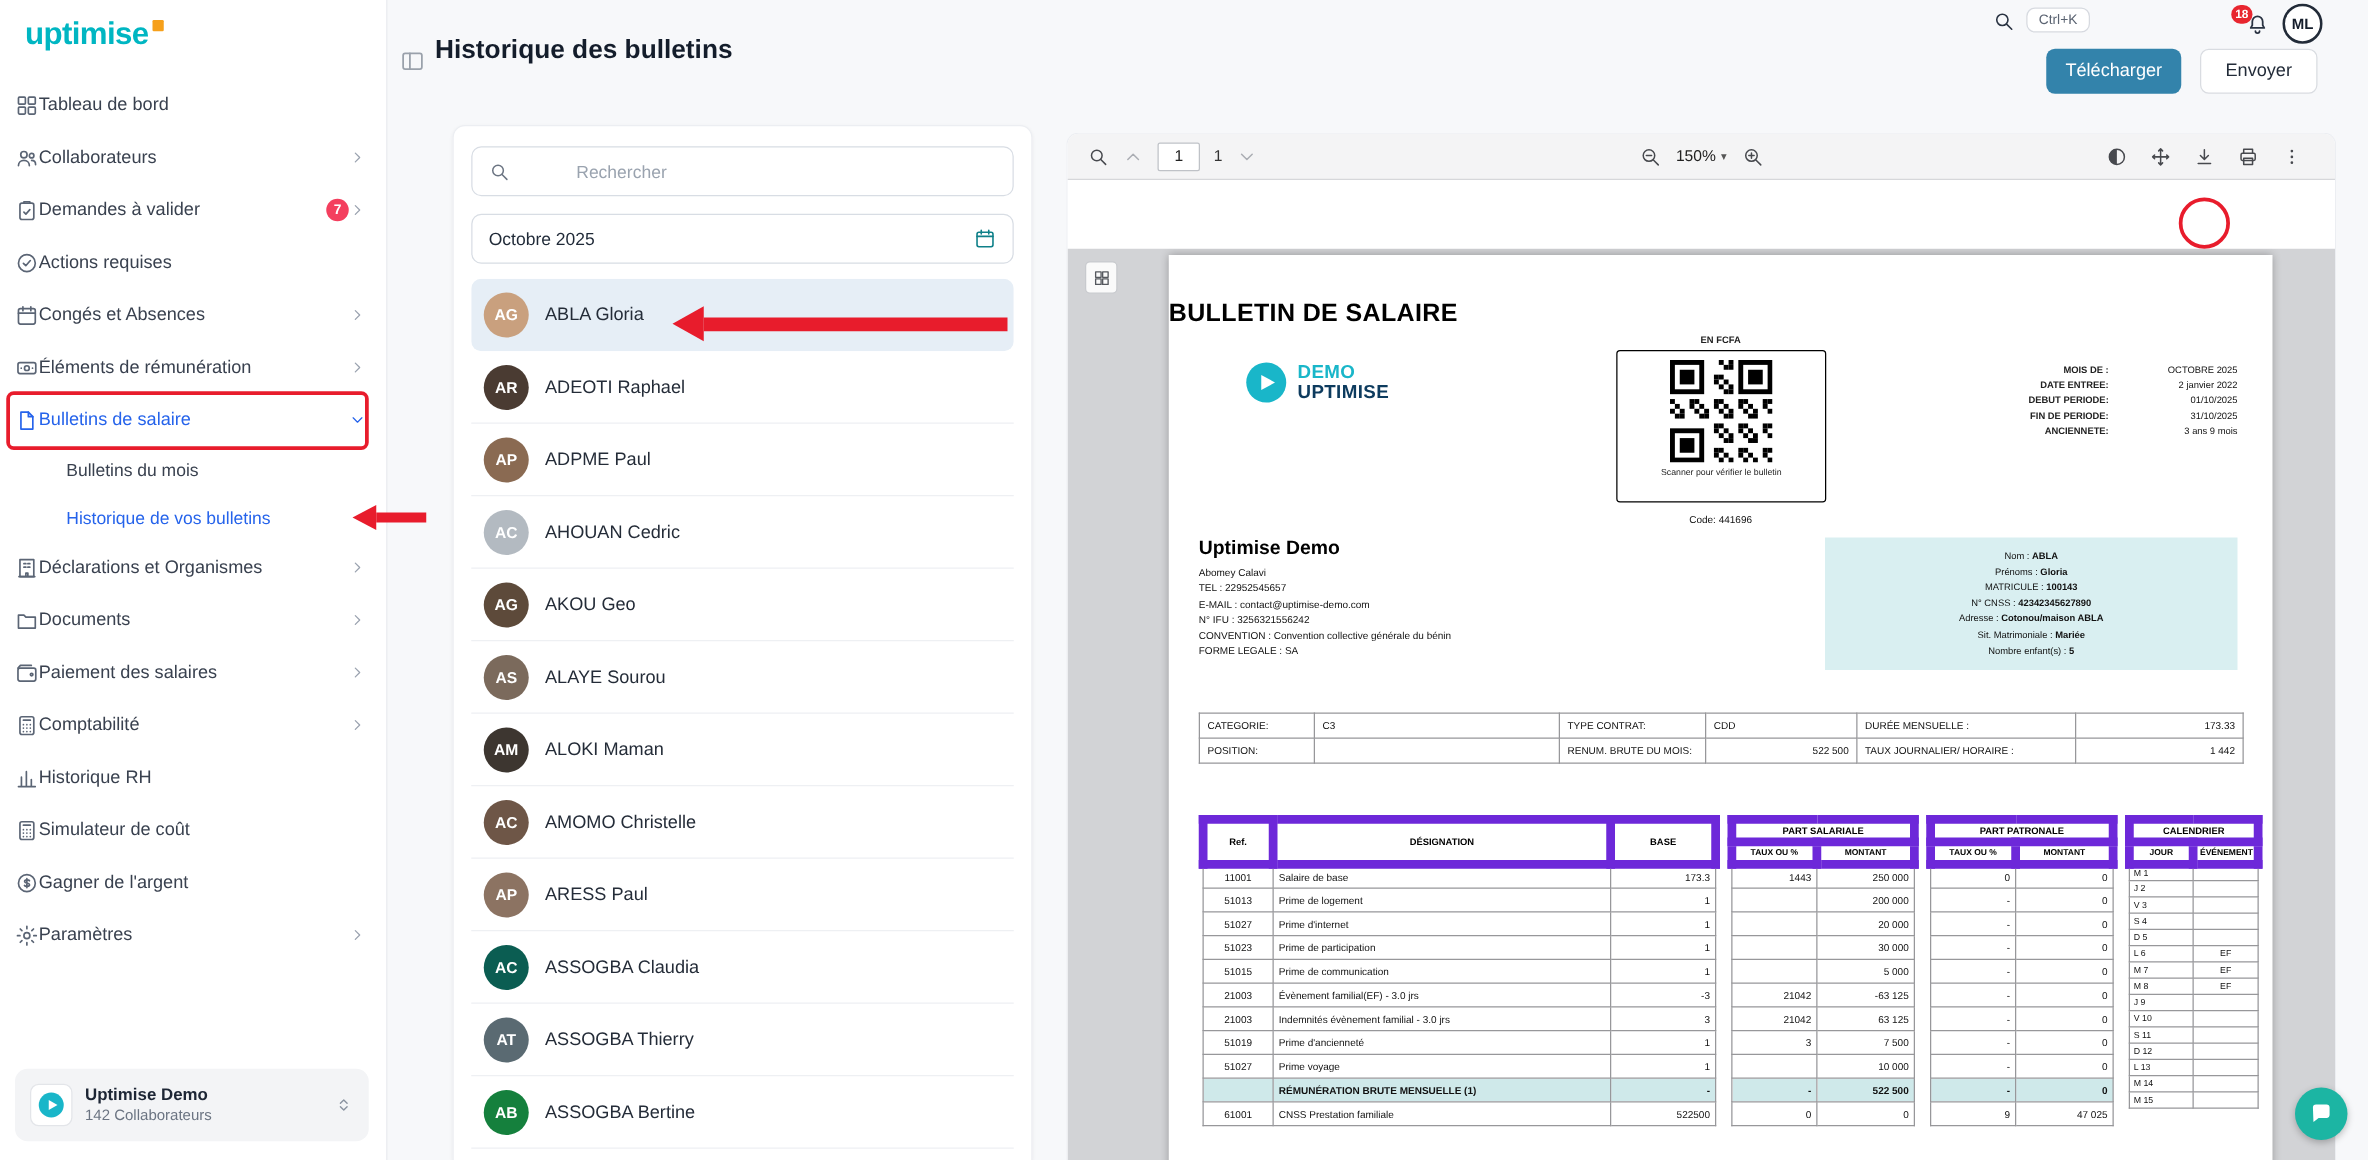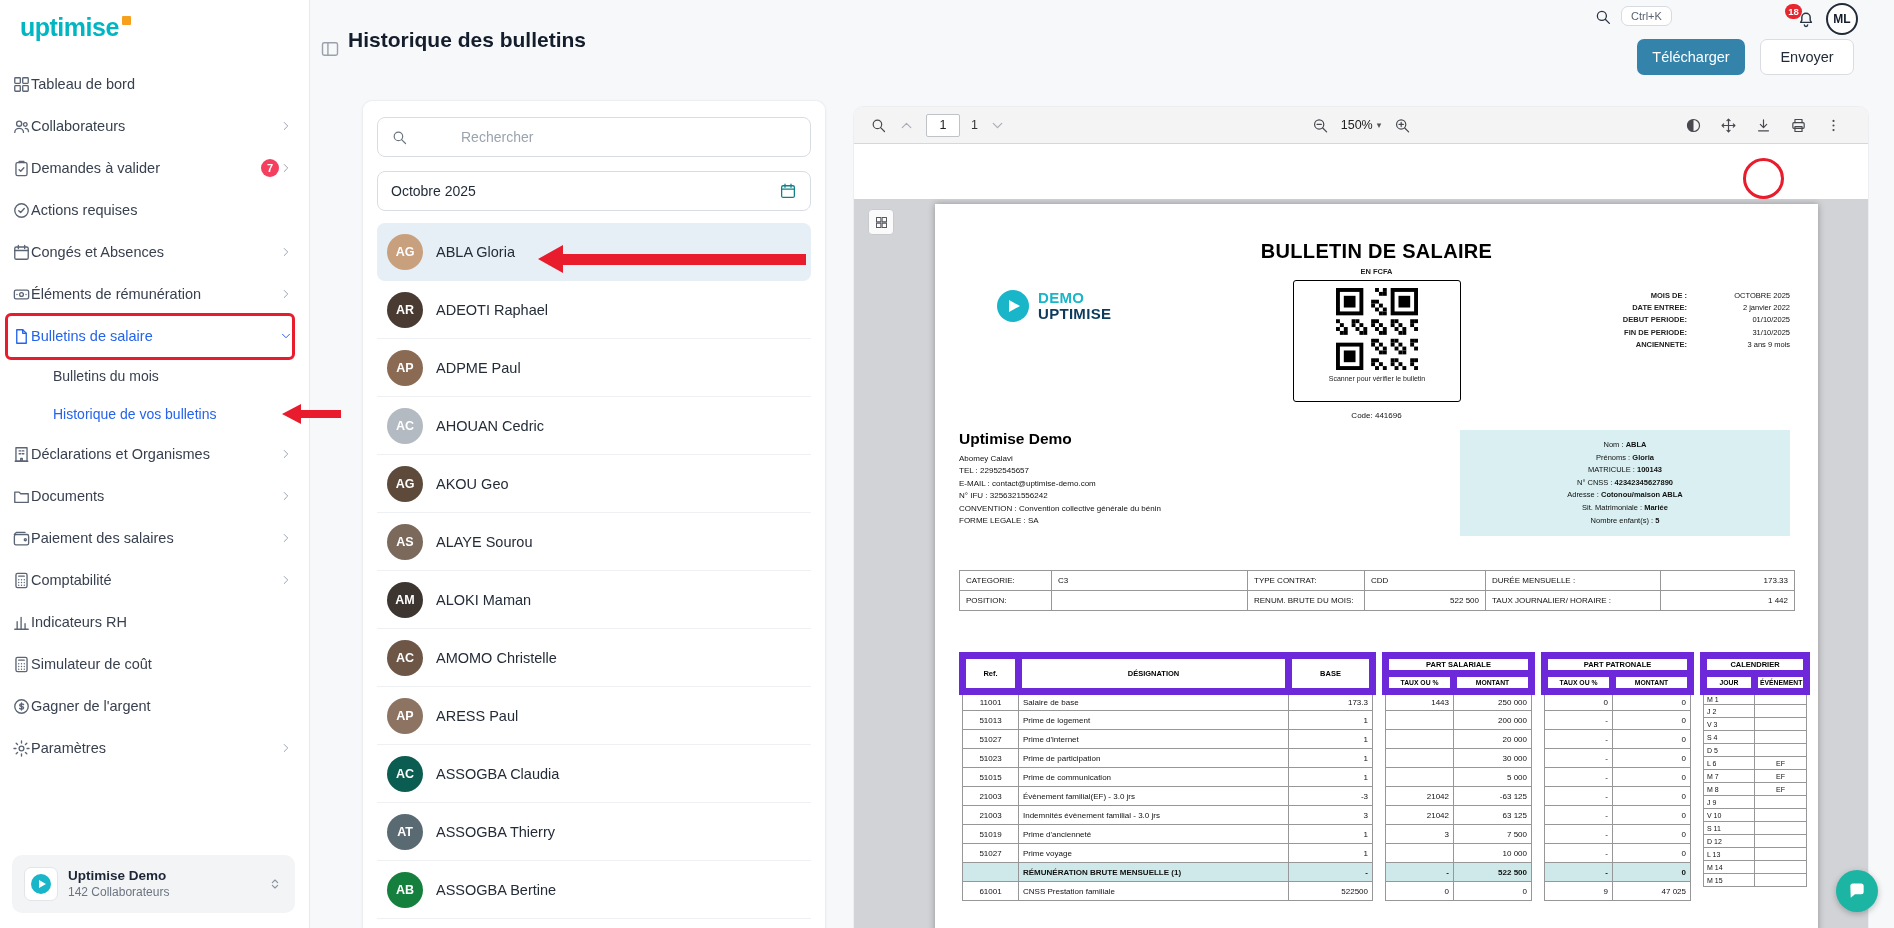--- a/index.html
+++ b/index.html
@@ -80,21 +80,21 @@
   .tb-center { position:absolute; left:50%; transform:translateX(-50%); display:flex; align-items:center; gap:12px; }
   .zoom-label { display:flex; align-items:center; gap:4px; font-size:12.5px; color:#222; cursor:pointer; }
   .caret { font-size:9px; color:#555; }
   .tb-right { position:absolute; right:26px; display:flex; align-items:center; gap:18px; }
   .pdf-area { position:absolute; left:0; right:0; top:92px; bottom:0; background:#d2d3d6; overflow:hidden; }
   .thumb-toggle { position:absolute; left:14px; top:10px; width:26px; height:26px; background:#fafafa; border:1px solid #c8cace; border-radius:4px; display:flex; align-items:center; justify-content:center; color:#55585e; cursor:pointer; }
   .thumb-toggle svg { width:15px; height:15px; }
 
   
   .pdf-page { position:absolute; left:81px; top:5px; width:883px; height:750px; background:#fff; box-shadow:0 0 7px rgba(0,0,0,.3); overflow:hidden; color:#111; }
-  .ps-title { position:absolute; top:36px; left:0; right:0; text-align:center; font-size:20px; font-weight:800; letter-spacing:.3px; color:#000; }
+  .ps-title { position:absolute; top:36px; left:0; right:0; font-size:20px; font-weight:800; letter-spacing:.3px; color:#000; }
   .ps-fcfa { position:absolute; top:63px; left:0; right:0; text-align:center; font-size:7.5px; font-weight:bold; color:#222; }
   .ps-logo { position:absolute; left:62px; top:86px; display:flex; align-items:center; gap:9px; }
   .play-circle { width:32px; height:32px; border-radius:50%; background:#19b6c9; display:flex; align-items:center; justify-content:center; }
   .play-tri { width:0; height:0; border-left:11px solid #fff; border-top:6.5px solid transparent; border-bottom:6.5px solid transparent; margin-left:3px; }
   .play-circle.small { width:20px; height:20px; }
   .play-tri.small { border-left:7px solid #fff; border-top:4px solid transparent; border-bottom:4px solid transparent; margin-left:2px; }
   .ps-logo-text { display:flex; flex-direction:column; line-height:16px; font-weight:800; letter-spacing:.3px; }
   .ps-logo-text .l1 { color:#19b6c9; font-size:15px; }
   .ps-logo-text .l2 { color:#0d3b5e; font-size:15px; }
   .ps-qr-box { position:absolute; left:358px; top:76px; width:168px; height:122px; border:1.5px solid #000; border-radius:3px; display:flex; flex-direction:column; align-items:center; padding-top:7px; background:#fff; }
@@ -313,21 +313,21 @@
               <path d="M9 6l6 6-6 6"></path>
             </svg>
           </span>
         </div>
         <div class="nav-item">
           <span class="ic">
             <svg viewBox="0 0 24 24" fill="none" stroke="currentColor" stroke-width="1.7" stroke-linecap="round" stroke-linejoin="round">
               <path d="M3.5 20.5h17M6.5 20v-9M11.5 20V5.5M16.5 20v-6.5"></path>
             </svg>
           </span>
-          <span class="nav-label">Indicateurs RH</span>
+          <span class="nav-label">Historique RH</span>
         </div>
         <div class="nav-item">
           <span class="ic">
             <svg viewBox="0 0 24 24" fill="none" stroke="currentColor" stroke-width="1.7" stroke-linecap="round" stroke-linejoin="round">
               <rect x="5" y="3" width="14" height="18" rx="2"></rect>
               <path d="M8.5 6.5h7M8.5 11h.01M12 11h.01M15.5 11h.01M8.5 14.5h.01M12 14.5h.01M15.5 14.5h.01M8.5 18h.01M12 18h.01M15.5 18h.01"></path>
             </svg>
           </span>
           <span class="nav-label">Simulateur de coût</span>
         </div>

